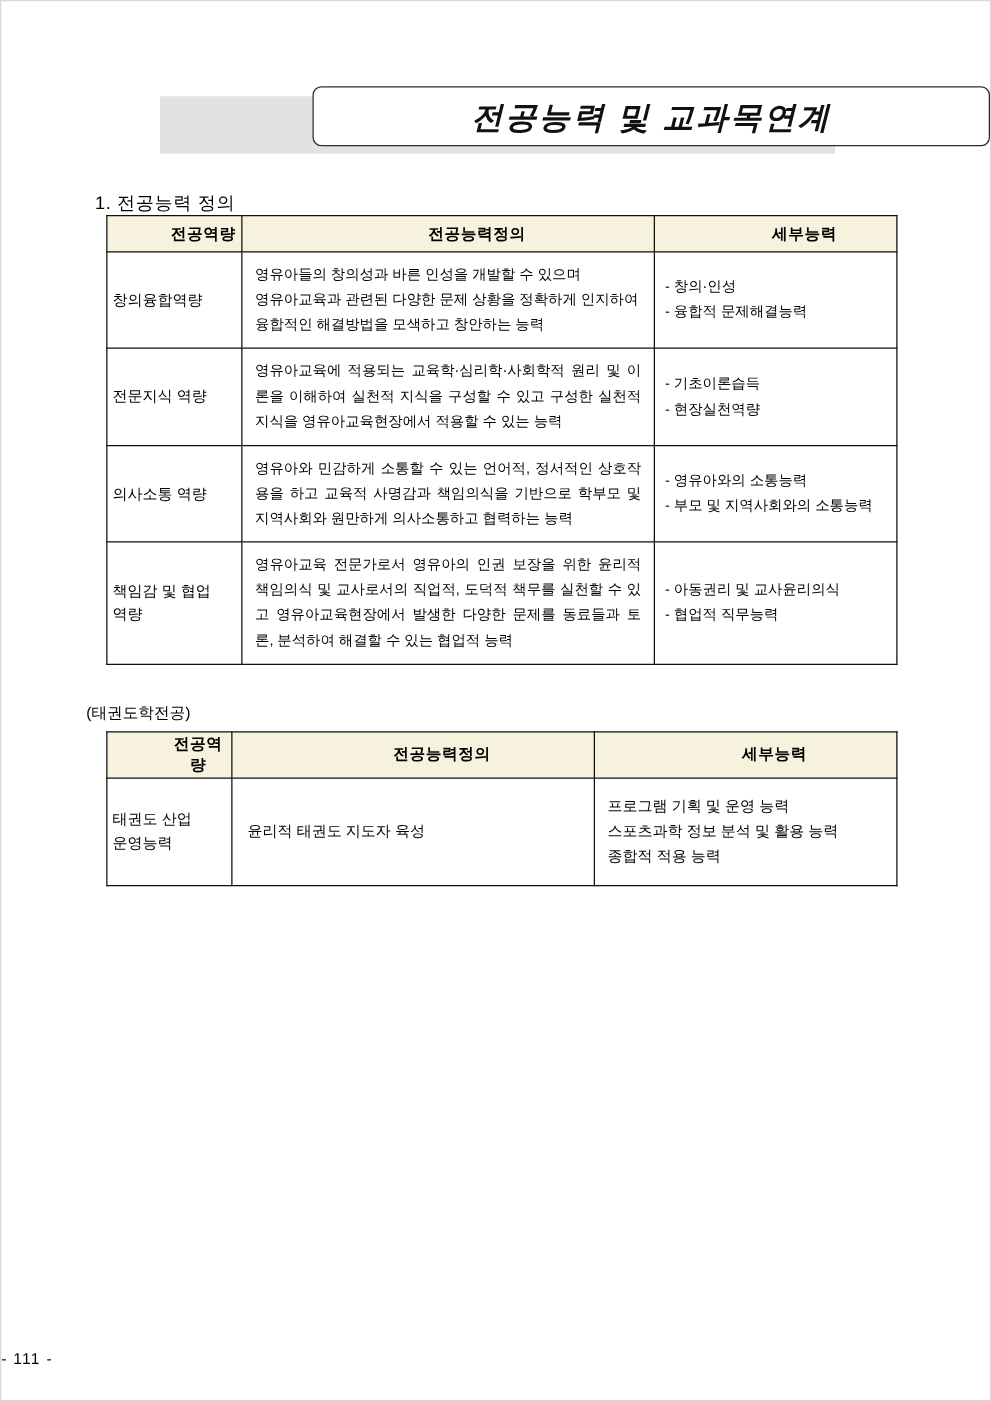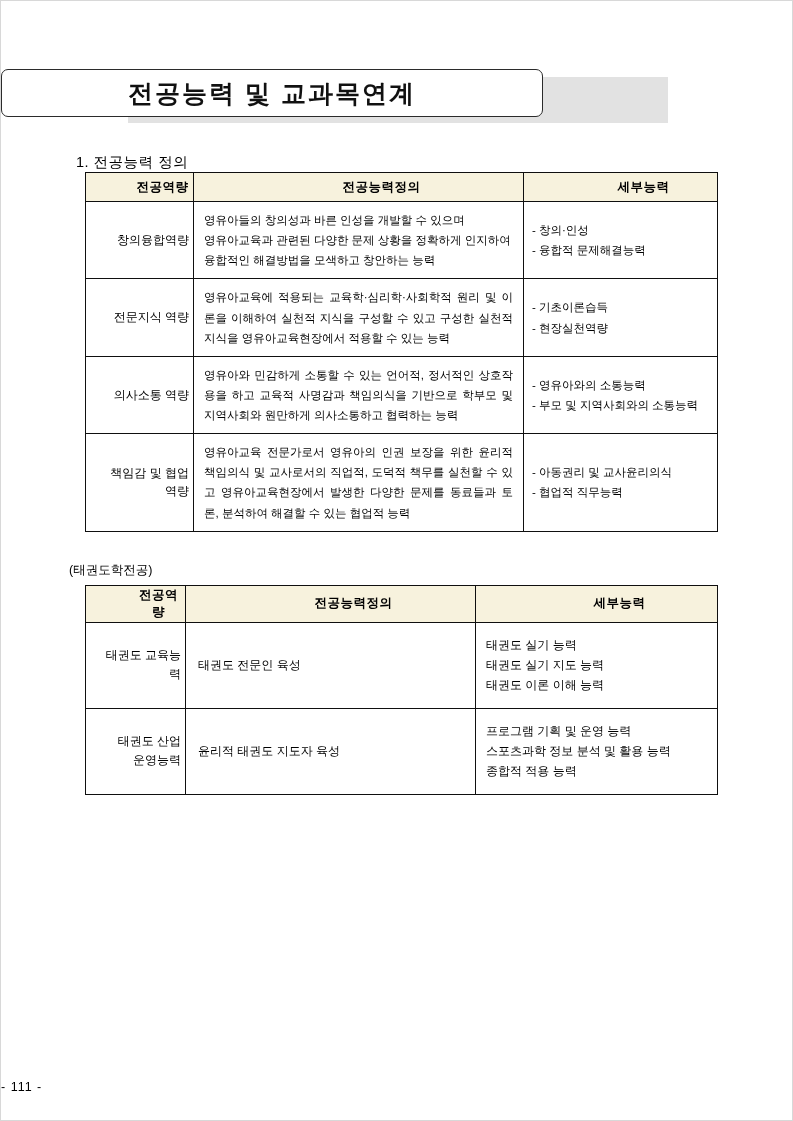--- a/index.html
+++ b/index.html
@@ -21,21 +21,22 @@
     height: 1121px;
     box-sizing: border-box;
     border: 1px solid #d8d8d8;
   }
 
   
   .title-wrap {
     position: relative;
     margin: 68px 0 0 0;
     display: flex;
-    justify-content: flex-start;
+    justify-content: flex-end;
+    font-style: italic;
   }
   .title-shadow {
     position: absolute;
     left: 127px;
     top: 8px;
     width: 540px;
     height: 46px;
     background: #e2e2e2;
   }
   .title-box {
@@ -86,21 +87,21 @@
   }
   table thead th {
     background: #f7f2dd;
     font-size: 12.5px;
     font-weight: bold;
     height: 26px;
     text-align: center;
     letter-spacing: 0.5px;
     padding-left: 47px;
   }
-  .col-comp { text-align: right; font-size: 12px; padding: 6px 4px; line-height: 1.55; }
+  .col-comp { text-align: left; font-size: 12px; padding: 6px 4px; line-height: 1.55; }
   .col-def  { font-size: 11.5px; padding: 8px 10px; line-height: 1.75; text-align: justify; }
   .col-detail { font-size: 11.5px; padding: 8px 8px; line-height: 1.75; }
 
   .t2 .col-comp { font-size: 12px; line-height: 1.6; }
   .t2 .col-def { font-size: 12px; padding: 10px 12px; line-height: 1.7; text-align: left; }
   .t2 .col-detail { font-size: 12px; padding: 10px 10px; line-height: 1.7; }
 
   .nowrapline { white-space: pre-line; }
 
   
@@ -182,28 +183,20 @@
     </colgroup>
     <thead>
       <tr>
         <th>전공역량</th>
         <th>전공능력정의</th>
         <th>세부능력</th>
       </tr>
     </thead>
     <tbody>
       <tr style="height:86px">
-        <td class="col-comp nowrapline">태권도 교육능
-력</td>
-        <td class="col-def nowrapline">태권도 전문인 육성</td>
-        <td class="col-detail nowrapline">태권도 실기 능력
-태권도 실기 지도 능력
-태권도 이론 이해 능력</td>
-      </tr>
-      <tr style="height:86px">
         <td class="col-comp nowrapline">태권도 산업
 운영능력</td>
         <td class="col-def nowrapline">윤리적 태권도 지도자 육성</td>
         <td class="col-detail nowrapline">프로그램 기획 및 운영 능력
 스포츠과학 정보 분석 및 활용 능력
 종합적 적용 능력</td>
       </tr>
     </tbody>
   </table>
 

